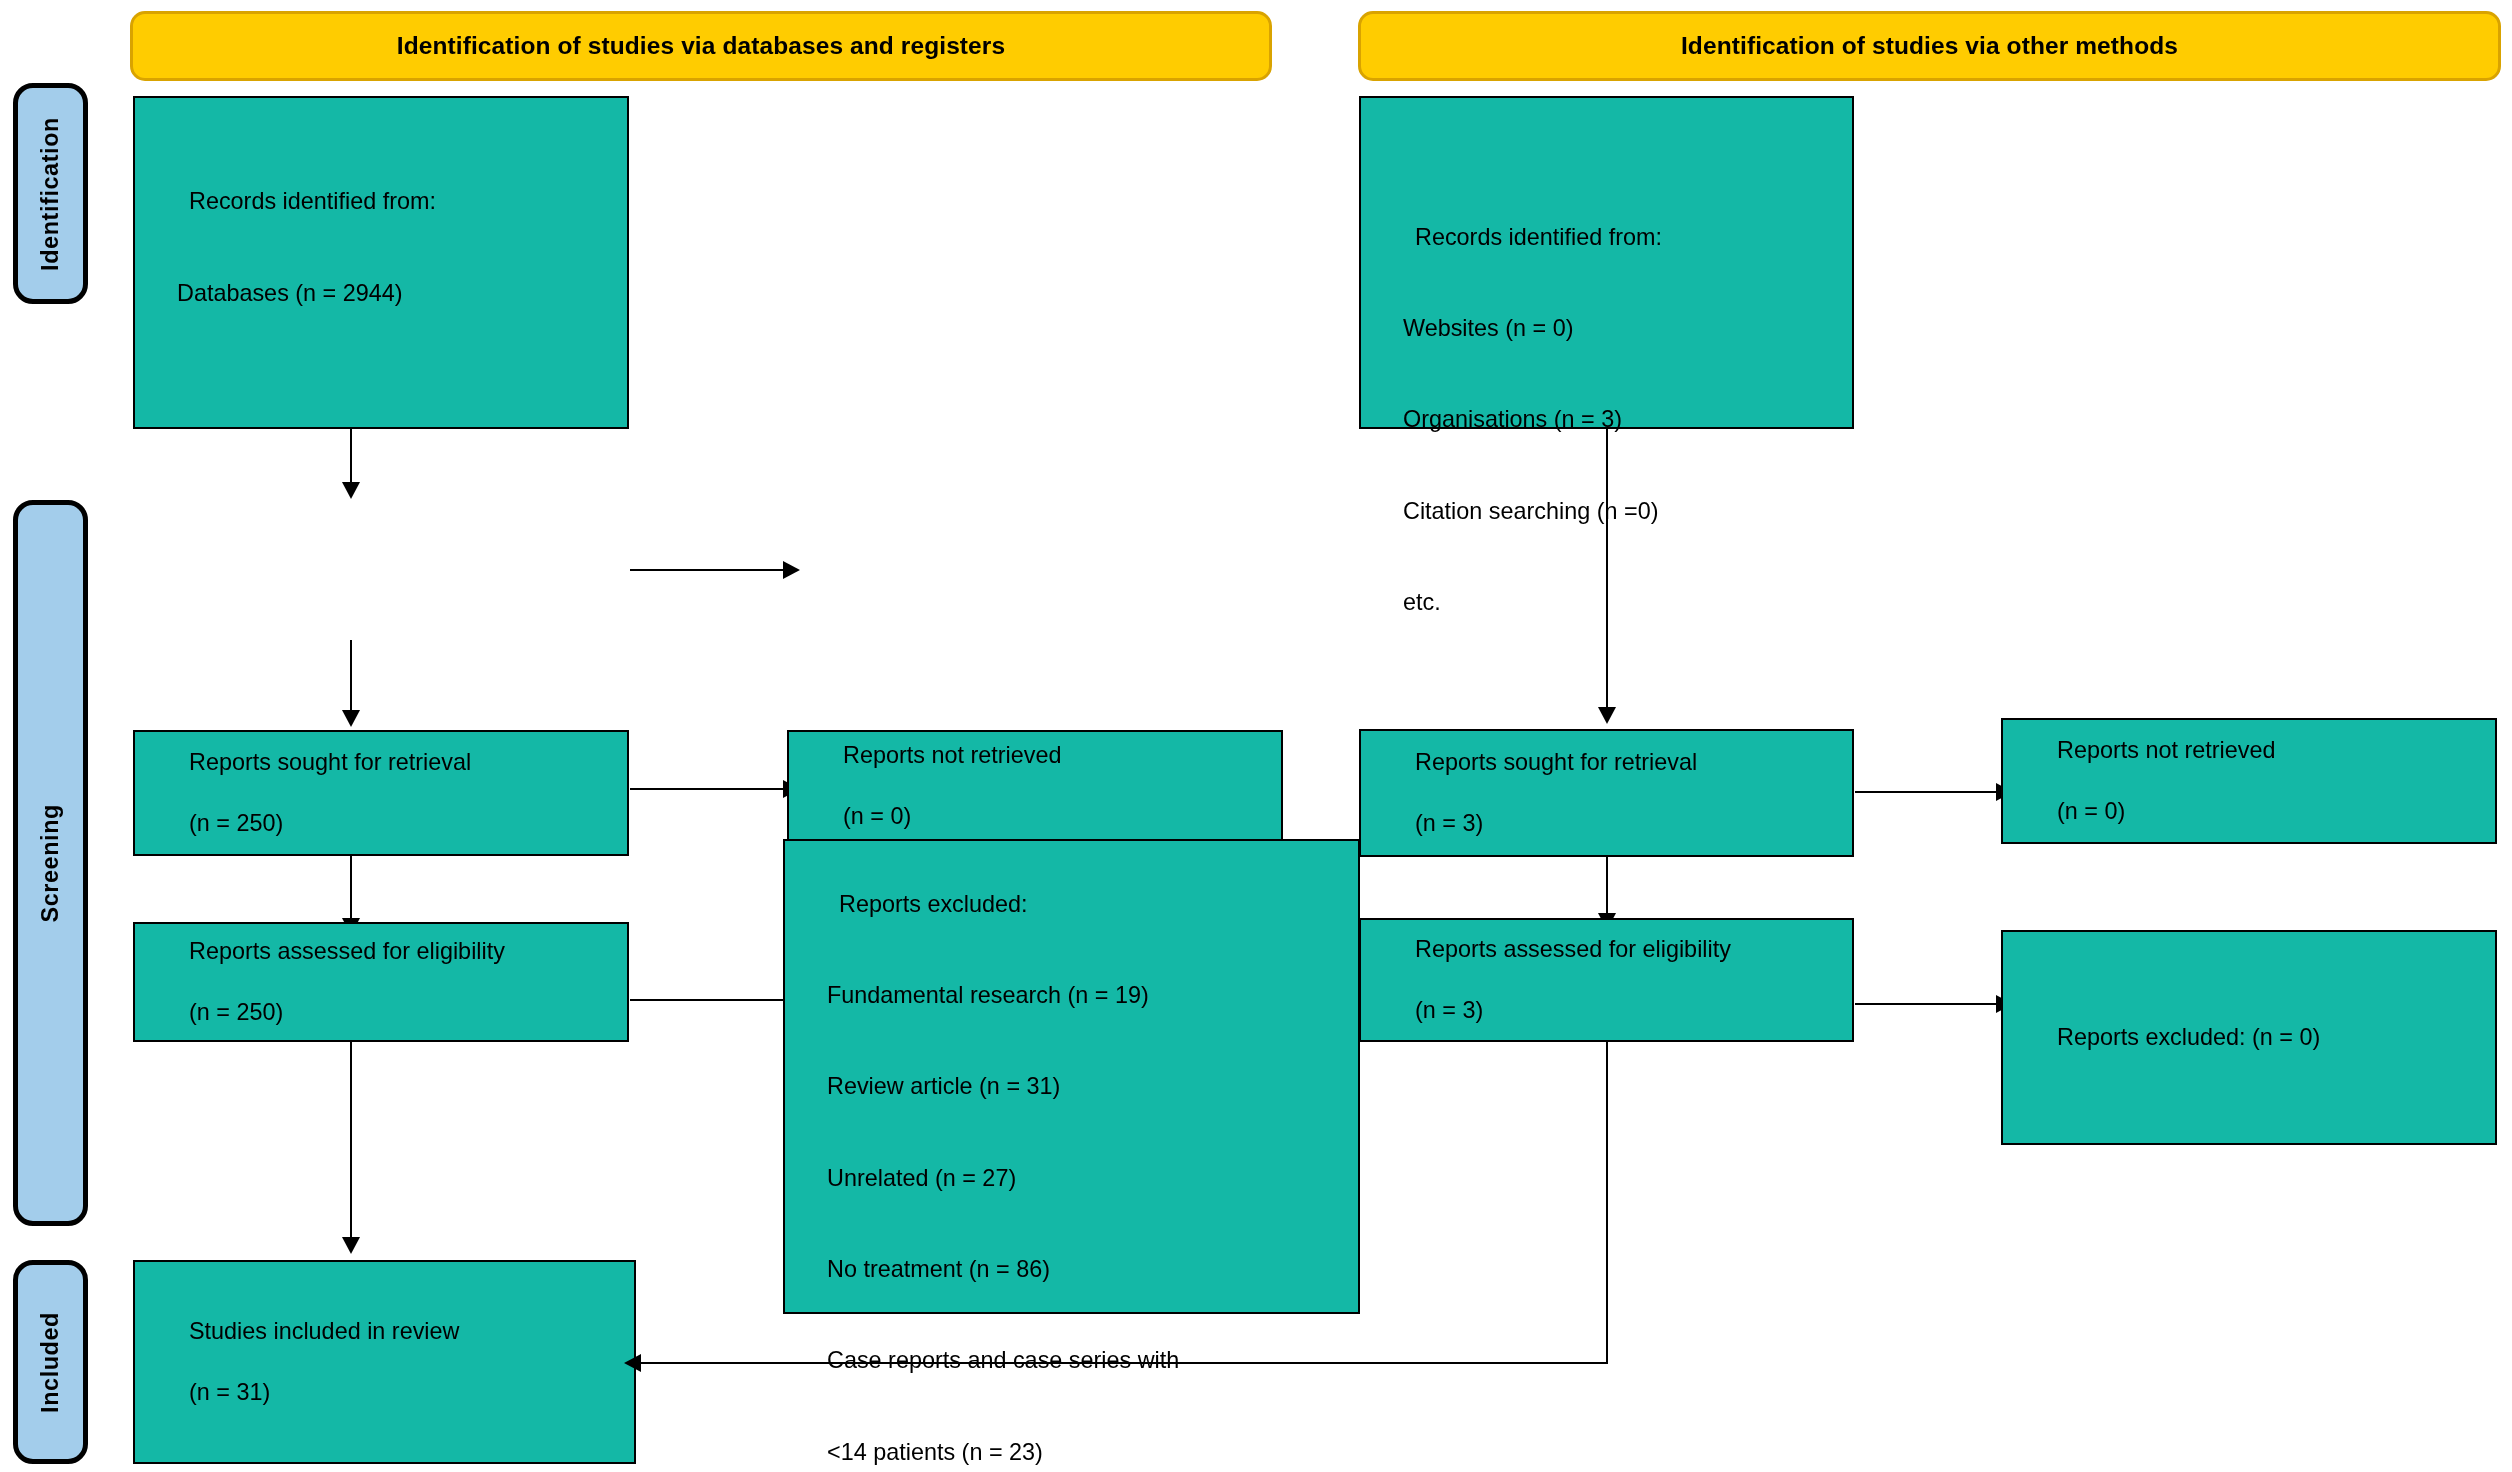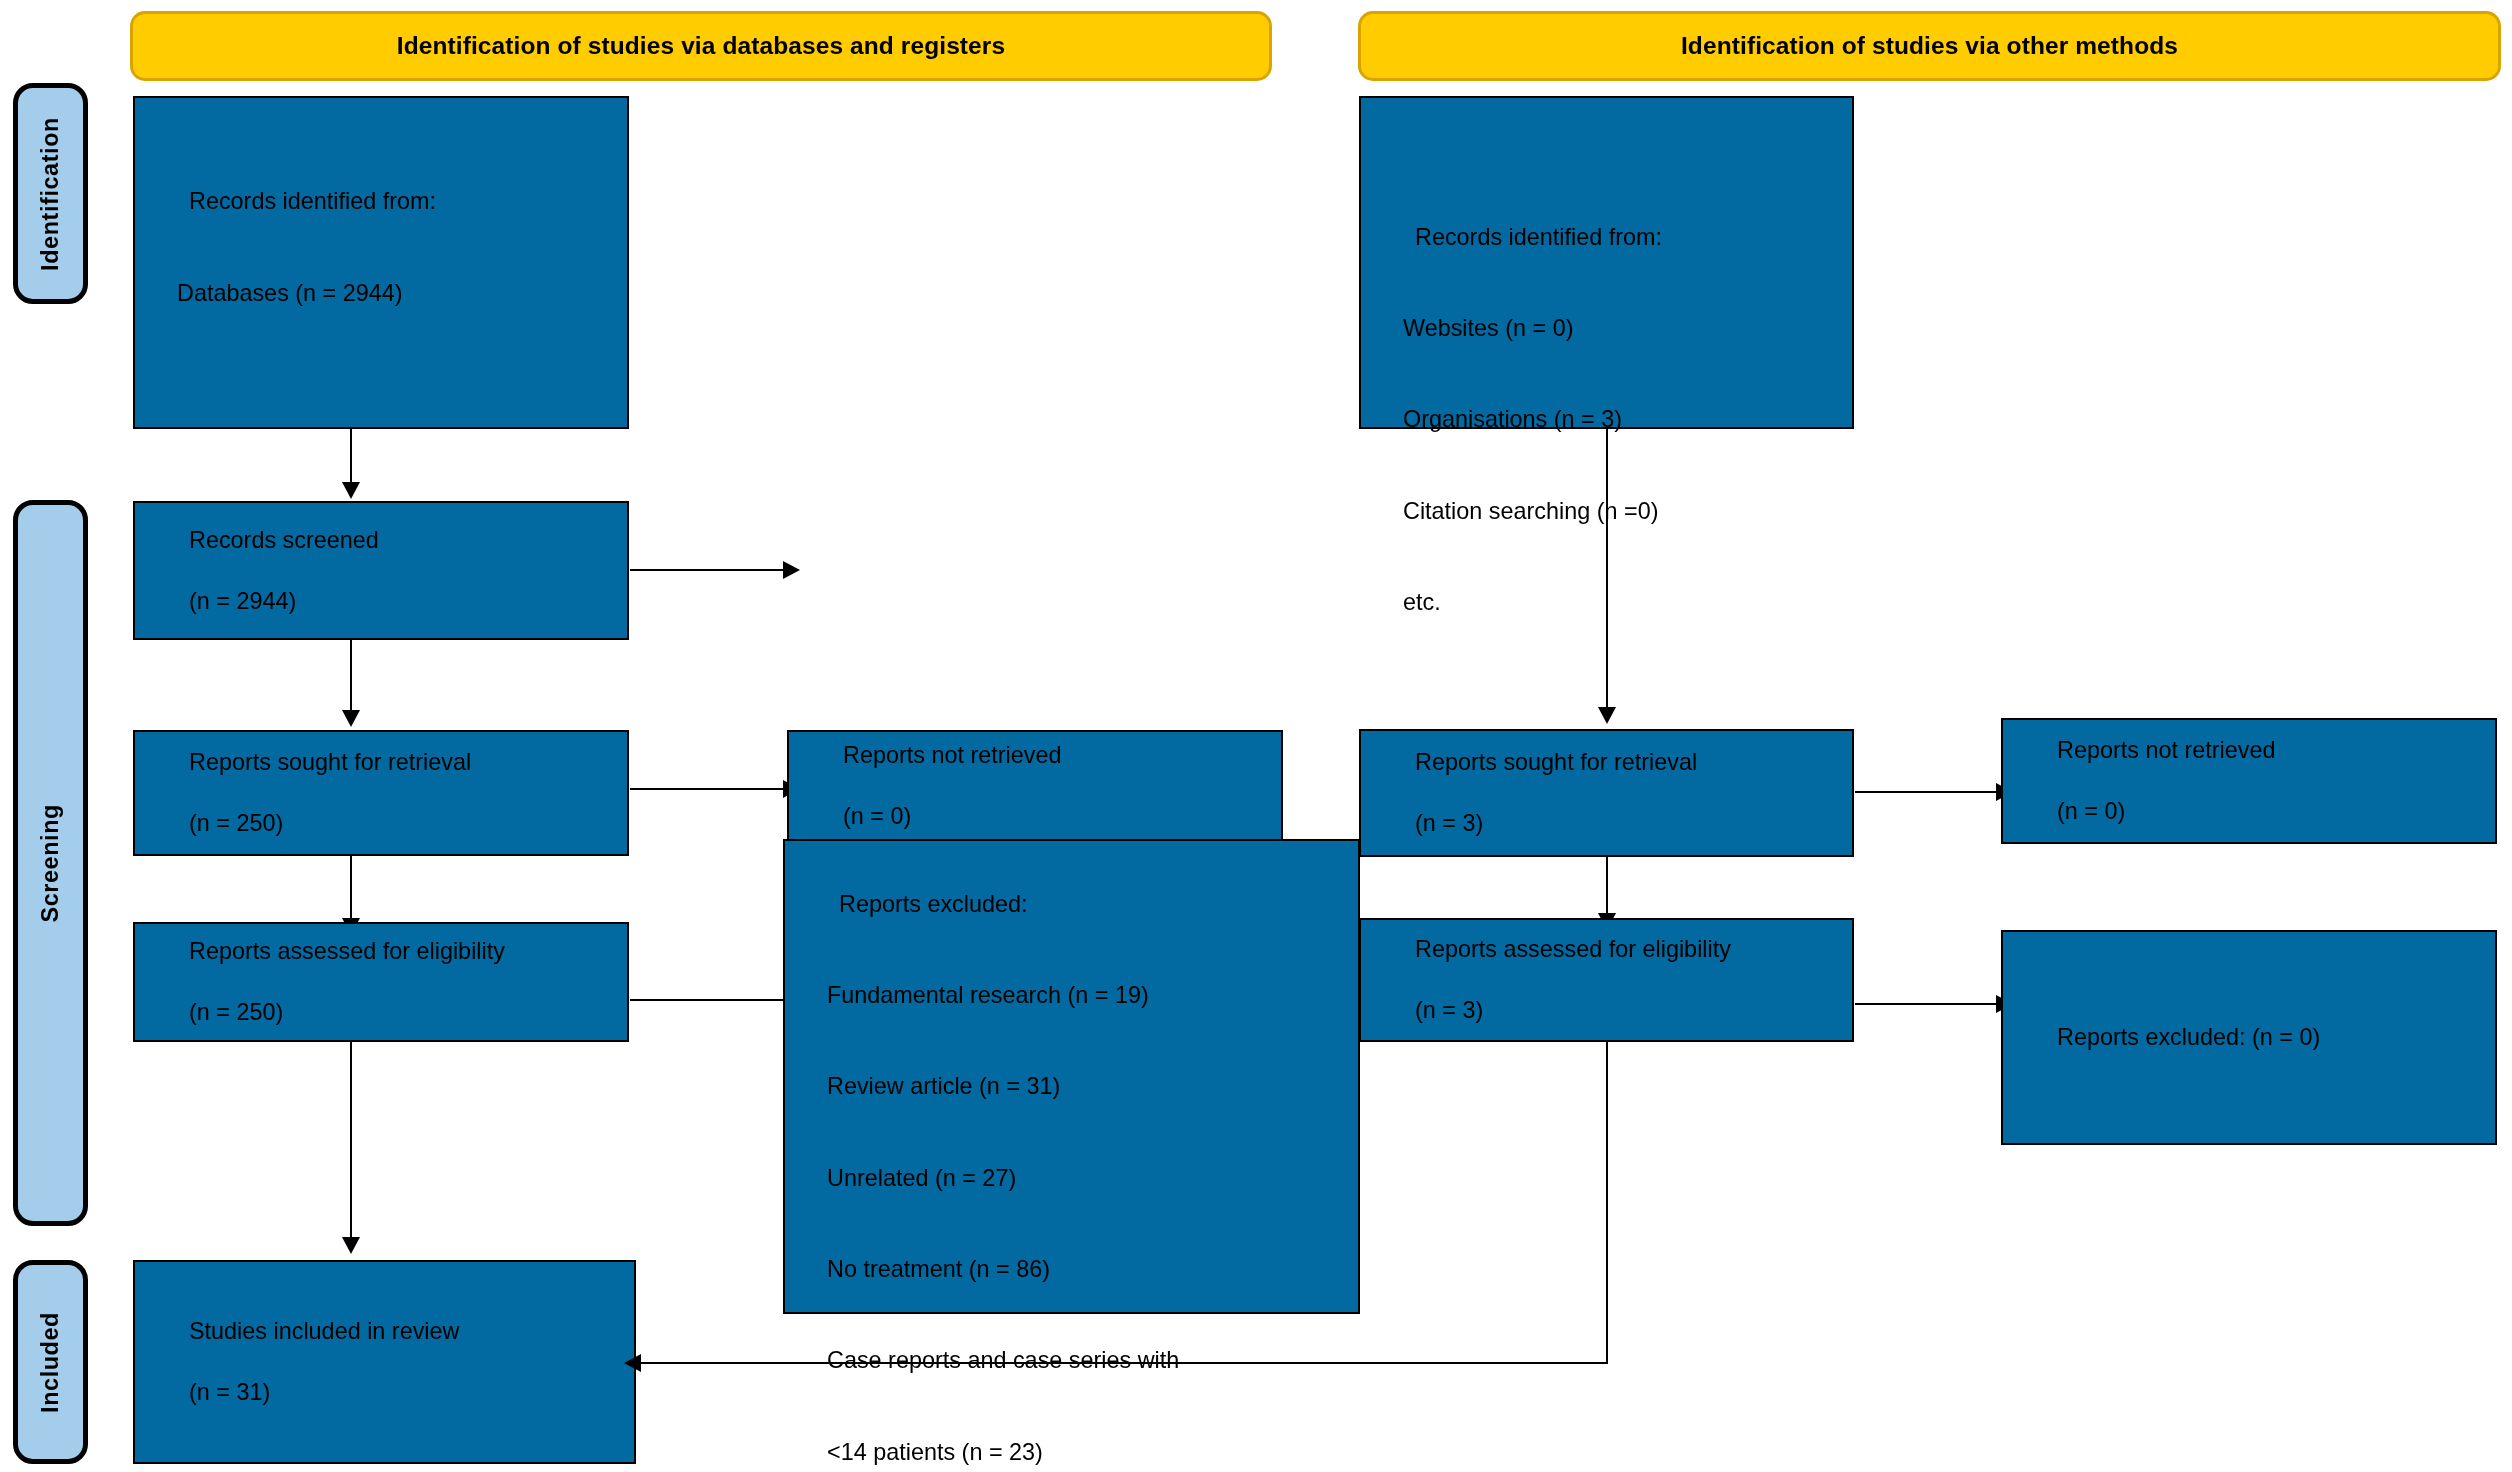--- a/index.html
+++ b/index.html
@@ -51,21 +51,21 @@
     font-weight:bold;
     font-size:23.4px;
     color:#000000;
     letter-spacing:0.6px;
     white-space:nowrap;
   }
 
   
   .box{
     position:absolute;
-    background:#0369a1;
+    background:#14b8a6;
     border:2.3px solid #000000;
     box-sizing:border-box;
     display:flex;
     align-items:center;
     padding:12px 15px;
   }
   .box .txt{
     font-size:23.4px;
     line-height:1.30;
     color:#000000;
@@ -126,26 +126,20 @@
   <div class="box" style="left:133px;top:96px;width:496px;height:333px;">
     <div class="txt">
       <span>Records identified from:</span><br>
       <span class="sub">Databases (n = 2944)</span>
     </div>
   </div>
 
   <div class="ln vl" style="left:350px;top:429px;height:55px;"></div>
   <div class="arrow-down" style="left:342px;top:482px;"></div>
 
-  <div class="box" style="left:133px;top:501px;width:496px;height:139px;">
-    <div class="txt">
-      <span>Records screened</span><br>
-      <span>(n = 2944)</span>
-    </div>
-  </div>
 
   <div class="ln hl" style="left:630px;top:569px;width:158px;"></div>
   <div class="arrow-right" style="left:783px;top:561px;"></div>
 
 
   <div class="ln vl" style="left:350px;top:640px;height:73px;"></div>
   <div class="arrow-down" style="left:342px;top:710px;"></div>
 
   <div class="box" style="left:133px;top:730px;width:496px;height:126px;">
     <div class="txt">

